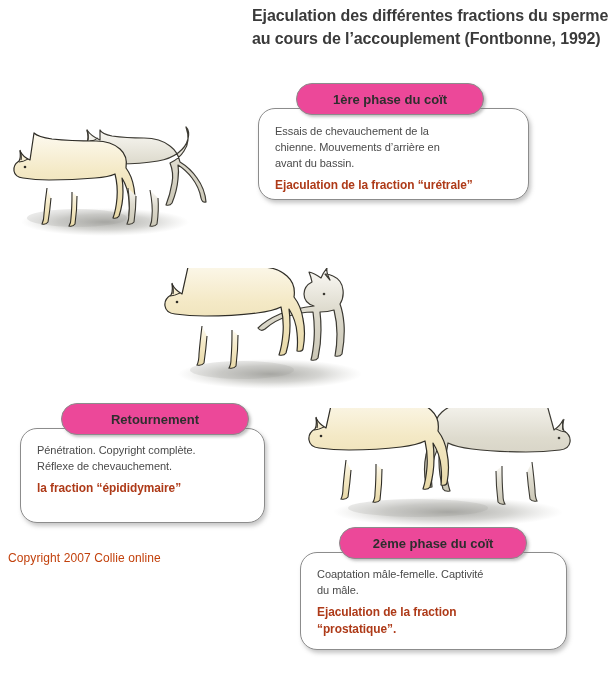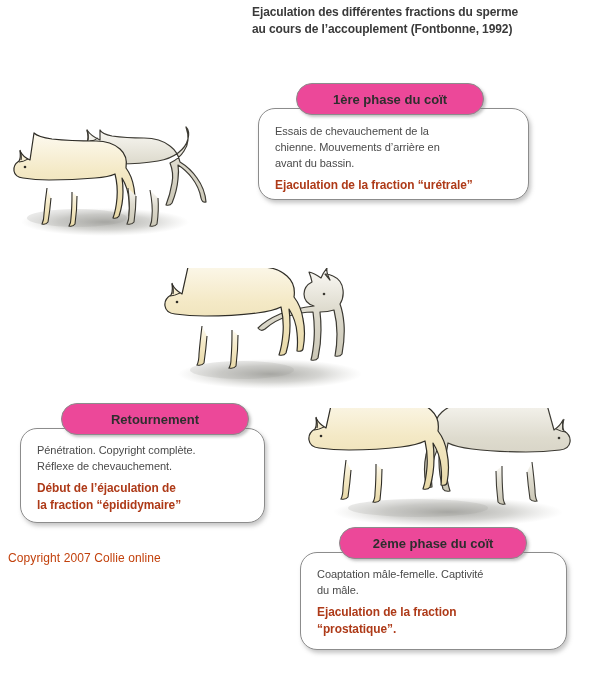--- a/index.html
+++ b/index.html
@@ -15,21 +15,21 @@
     overflow: hidden;
     font-family: "Liberation Sans", sans-serif;
   }
 
   
   #title {
     position: absolute;
     left: 252px;
     top: 4px;
     width: 360px;
-    font-size: 12px;
+    font-size: 16px;
     font-weight: bold;
     color: #3a3a3a;
     line-height: 1.45;
     letter-spacing: -0.1px;
   }
   #title .tline { display: block; }
 
   .callout-head {
     position: absolute;
     z-index: 3;
@@ -254,21 +254,20 @@
   <div class="callout-head" id="box2-head">
     <span>Retournement</span>
   </div>
   <div class="callout-body" id="box2-body">
     <div class="inner">
       <div class="ctext">
         <span class="ln">Pénétration. Copyright complète.</span>
         <span class="ln">Réflexe de chevauchement.</span>
       </div>
       <div class="chighlight">
-        <span class="ln">Début de l’éjaculation de</span>
         <span class="ln">la fraction “épididymaire”</span>
       </div>
     </div>
   </div>
 
   <div class="callout-head" id="box3-head">
     <span>2ème phase du coït</span>
   </div>
   <div class="callout-body" id="box3-body">
     <div class="inner">

